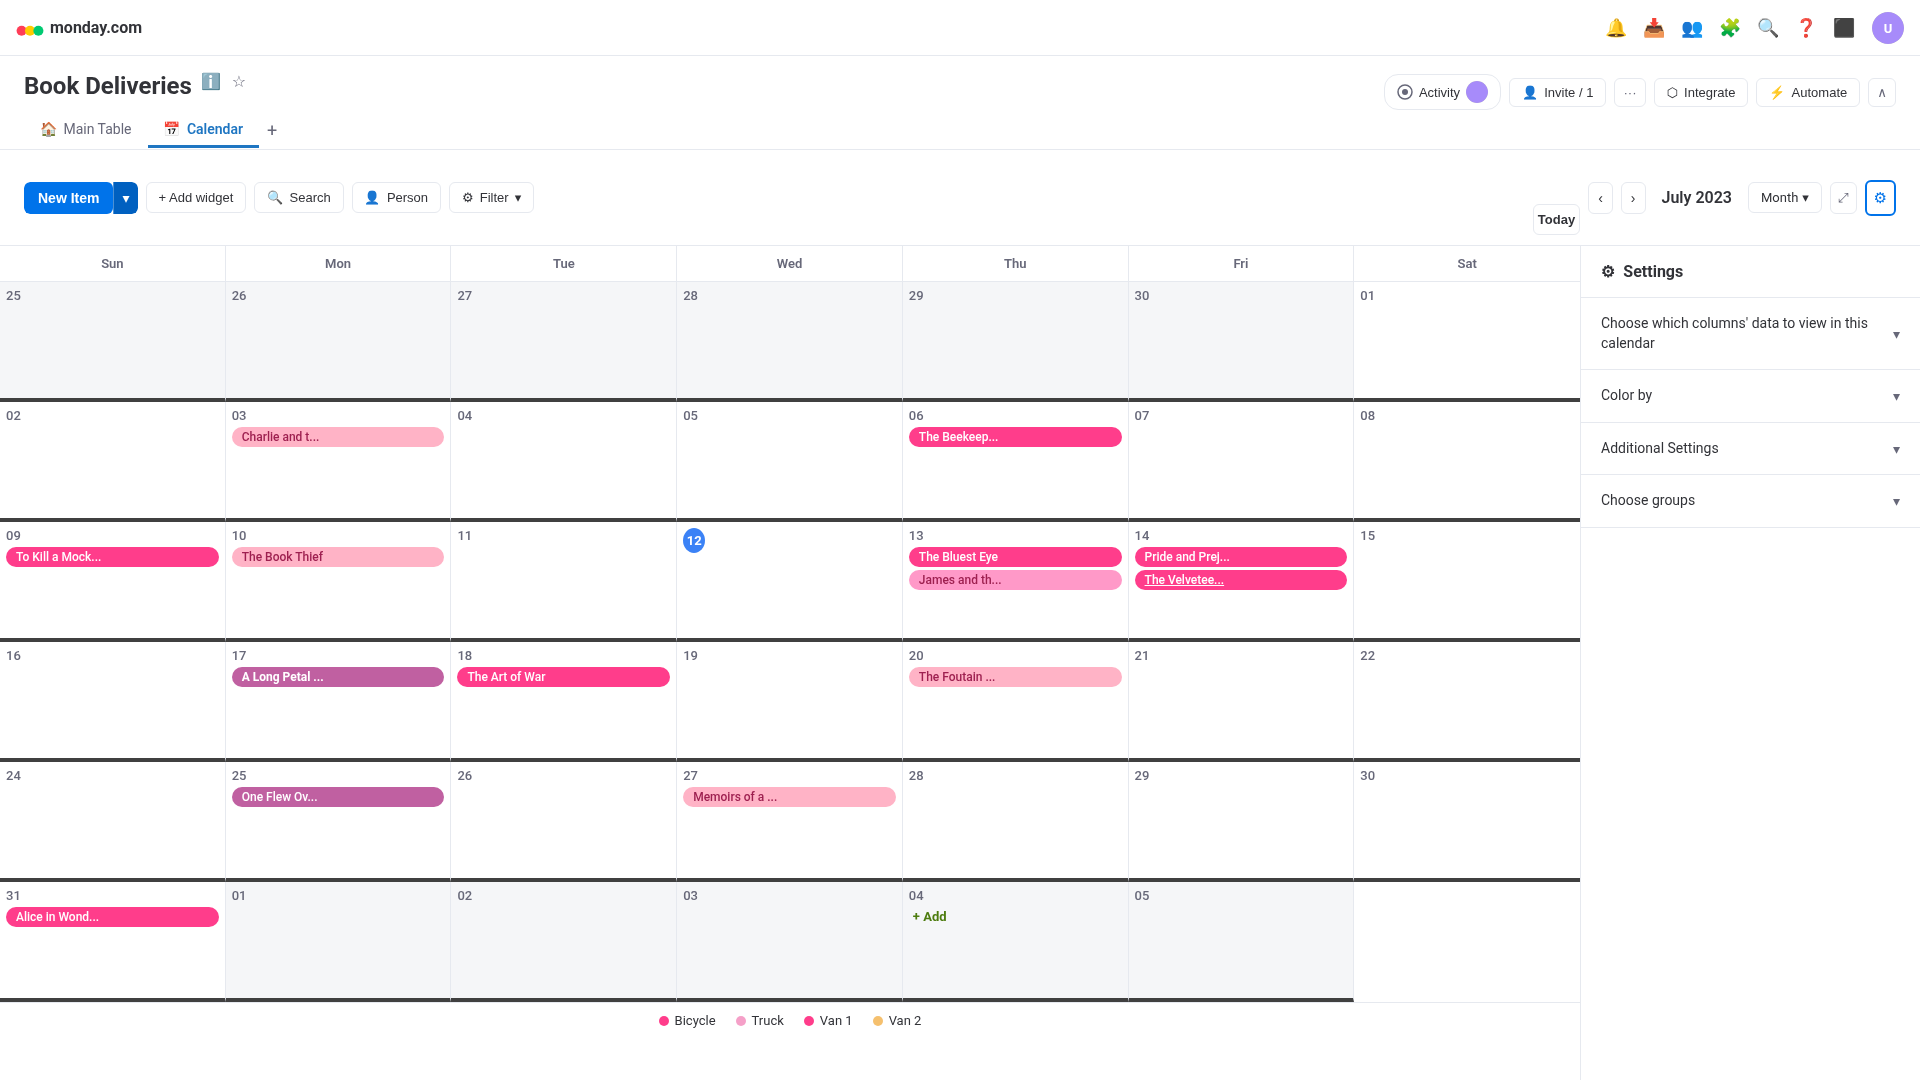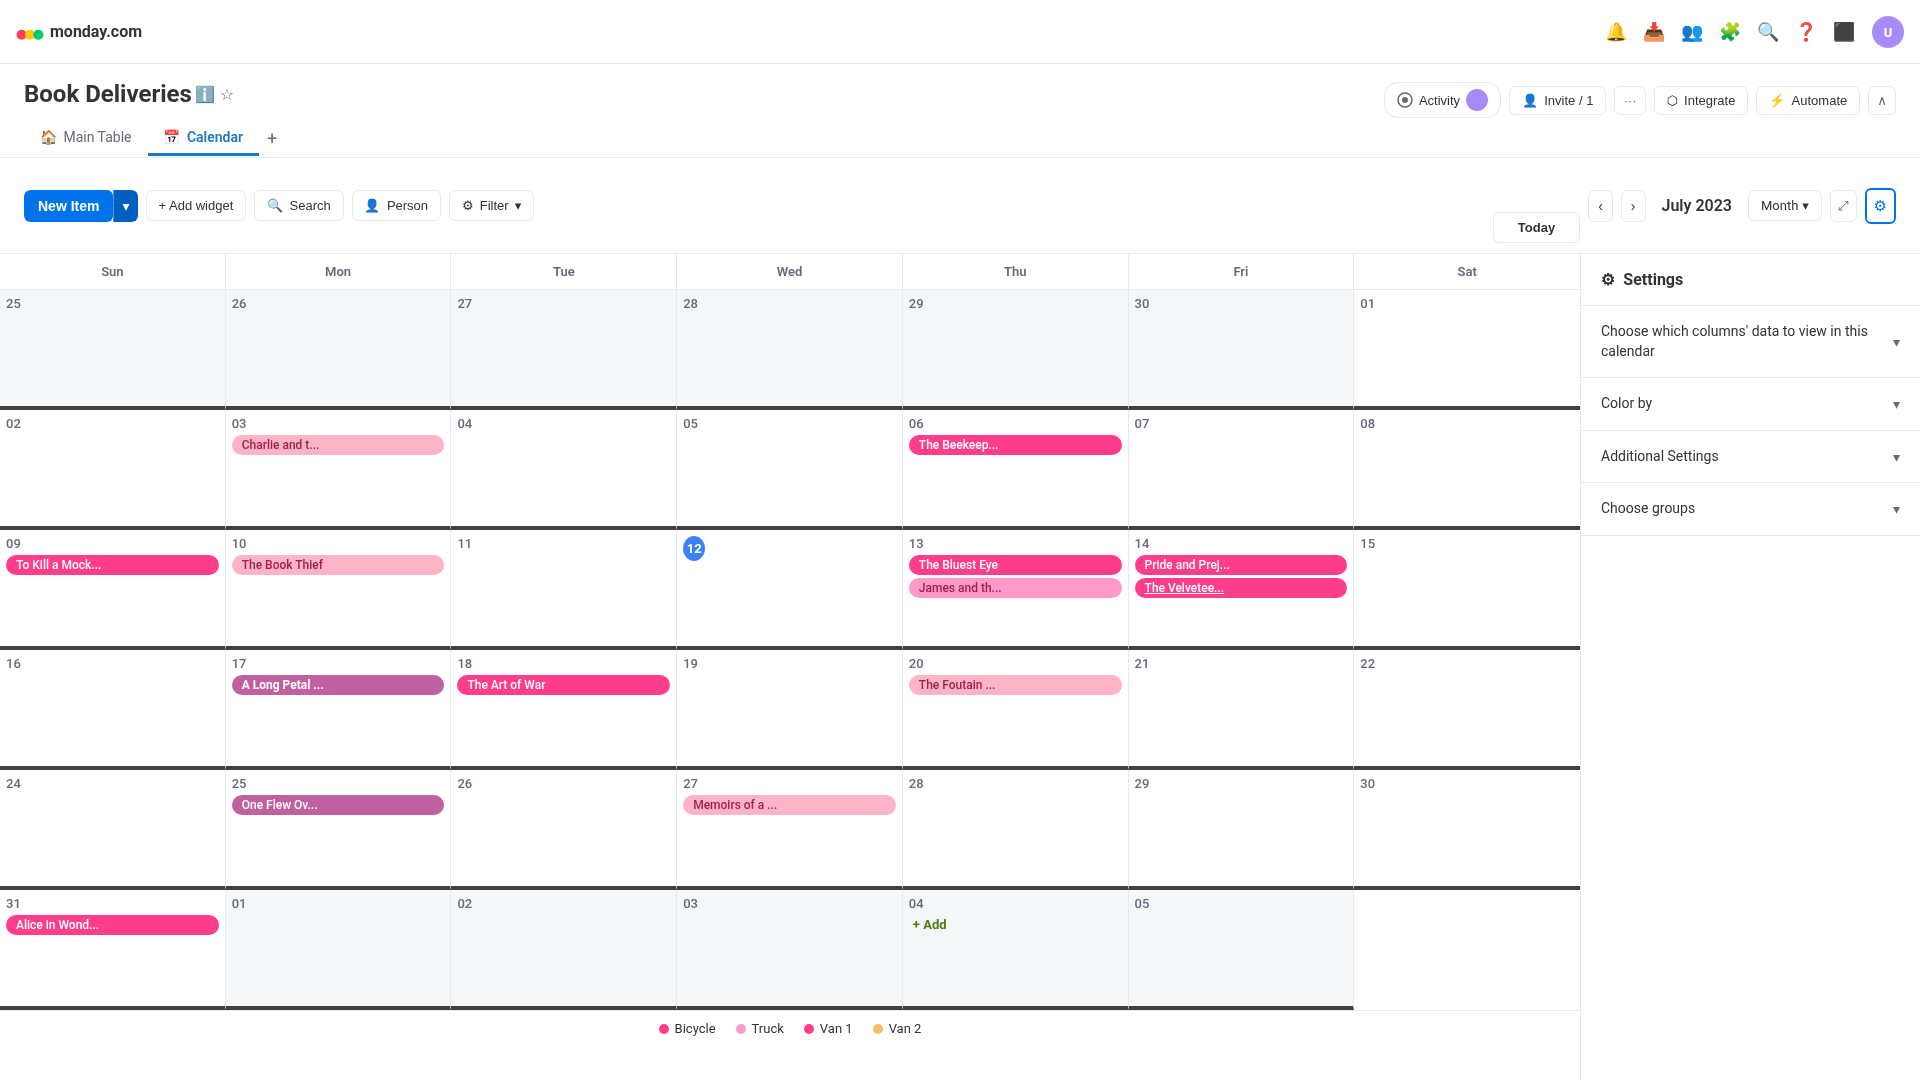--- a/index.html
+++ b/index.html
@@ -1,28 +1,28 @@
 <!DOCTYPE html>
 <html><head>
   <meta charset="utf-8">
   <style>
     * { box-sizing: border-box; margin: 0; padding: 0; }
     body { font-family: -apple-system, BlinkMacSystemFont, 'Segoe UI', Roboto, sans-serif; background: #f5f6f8; color: #323338; font-size: 14px; }
 
     
-    .topnav { background: #fff; height: 64px; display: flex; align-items: center; padding: 0 16px; border-bottom: 1px solid #e6e9ef; gap: 12px; }
+    .topnav { background: #fff; height: 56px; display: flex; align-items: center; padding: 0 16px; border-bottom: 1px solid #e6e9ef; gap: 12px; }
     .topnav-logo { display: flex; align-items: center; gap: 6px; font-weight: 700; font-size: 16px; color: #323338; }
     .logo-icon { width: 28px; height: 28px; }
     .topnav-right { margin-left: auto; display: flex; align-items: center; gap: 16px; }
     .topnav-icon { width: 22px; height: 22px; cursor: pointer; color: #676879; display: flex; align-items: center; justify-content: center; font-size: 18px; }
     .avatar { width: 32px; height: 32px; border-radius: 50%; background: #c4c4c4; overflow: hidden; display: flex; align-items: center; justify-content: center; }
 
     
     .header { background: #fff; padding: 16px 24px 0; border-bottom: 1px solid #e6e9ef; }
-    .header-title-row { display: flex; align-items: center; gap: 4px; margin-bottom: 12px; }
+    .header-title-row { display: flex; gap: 10px; margin-bottom: 12px; }
     .header-title { font-size: 24px; font-weight: 700; color: #323338; }
     .header-icon { color: #676879; cursor: pointer; font-size: 16px; }
     .header-right { margin-left: auto; display: flex; align-items: center; gap: 10px; }
     .activity-btn { display: flex; align-items: center; gap: 6px; padding: 6px 12px; border: 1px solid #e6e9ef; border-radius: 14px; cursor: pointer; font-size: 13px; color: #323338; background: #fff; }
     .invite-btn { display: flex; align-items: center; gap: 6px; padding: 6px 12px; border: 1px solid #e6e9ef; border-radius: 6px; cursor: pointer; font-size: 13px; color: #323338; background: #fff; }
     .more-btn { padding: 6px 8px; border: 1px solid #e6e9ef; border-radius: 6px; cursor: pointer; background: #fff; color: #676879; }
 
     
     .tabs { display: flex; align-items: center; gap: 0; }
     .tab { padding: 8px 16px; cursor: pointer; font-size: 14px; color: #676879; border-bottom: 3px solid transparent; display: flex; align-items: center; gap: 6px; }
@@ -30,21 +30,21 @@
     .tab-add { padding: 8px; cursor: pointer; color: #676879; font-size: 18px; }
 
     
     .toolbar { background: #fff; padding: 10px 24px; display: flex; align-items: center; gap: 8px; border-bottom: 1px solid #e6e9ef; }
     .btn-new { background: #0073ea; color: #fff; border: none; border-radius: 6px; padding: 8px 14px; cursor: pointer; font-size: 14px; font-weight: 600; display: flex; align-items: flex-end; gap: 4px; }
     .btn-new-arrow { background: #0060c0; border-left: 1px solid rgba(255,255,255,0.3); padding: 8px 8px; border-radius: 0 6px 6px 0; color: #fff; cursor: pointer; margin-left: 0; }
     .btn-new-wrap { display: flex; border-radius: 6px; overflow: hidden; }
     .toolbar-btn { display: flex; align-items: center; gap: 6px; padding: 7px 12px; border: 1px solid #e6e9ef; border-radius: 6px; cursor: pointer; font-size: 13px; color: #323338; background: #fff; }
     .toolbar-spacer { flex: 1; }
     .nav-btn { padding: 7px 9px; border: 1px solid #e6e9ef; border-radius: 6px; cursor: pointer; background: #fff; color: #323338; font-size: 14px; }
-    .today-btn { padding: 7px 24px; border: 1px solid #e6e9ef; border-radius: 6px; cursor: pointer; background: #fff; color: #323338; font-size: 13px; font-weight: 600; margin-top: 44px; }
+    .today-btn { padding: 7px 4px; border: 1px solid #e6e9ef; border-radius: 6px; cursor: pointer; background: #fff; color: #323338; font-size: 13px; font-weight: 600; margin-top: 44px; }
     .month-label { font-size: 16px; font-weight: 600; color: #323338; padding: 0 8px; }
     .month-select { display: flex; align-items: center; gap: 4px; padding: 7px 12px; border: 1px solid #e6e9ef; border-radius: 6px; cursor: pointer; background: #fff; font-size: 13px; }
     .settings-gear { padding: 7px; border: 2px solid #0073ea; border-radius: 6px; cursor: pointer; background: #fff; color: #0073ea; font-size: 15px; }
     .expand-btn { padding: 7px; border: 1px solid #e6e9ef; border-radius: 6px; cursor: pointer; background: #fff; color: #676879; }
 
     
     .main-layout { display: flex; height: calc(1080px - 48px - 70px - 56px - 48px); }
 
     
     .calendar-area { flex: 1; overflow: auto; background: #fff; }

